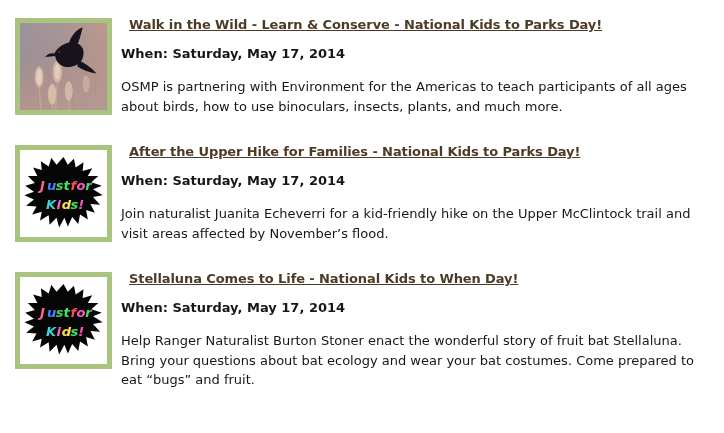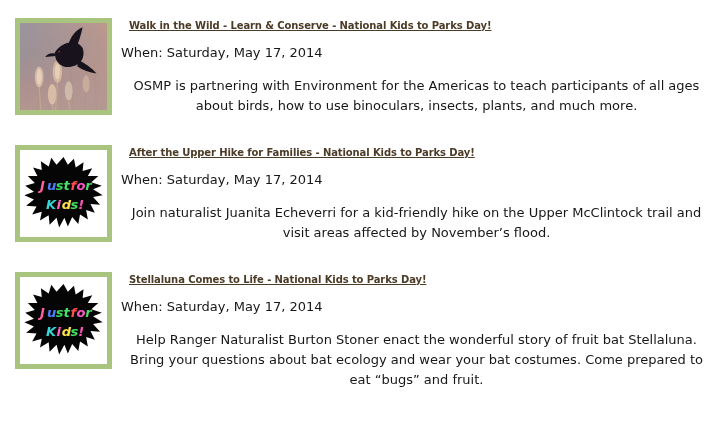--- a/index.html
+++ b/index.html
@@ -40,42 +40,41 @@
     padding: 0;
   }
   .event-thumb svg { display: block; width: 100%; height: 100%; }
 
   .event-body {
     padding-left: 0;
   }
 
   .event-title {
     display: inline-block;
-    font-size: 10px;
+    font-size: 13px;
     font-weight: bold;
     color: #4c3b26;
     letter-spacing: -0.1px;
     line-height: 1.2;
     margin: 0 0 13px 0;
     cursor: pointer;
   }
   .event-when {
     font-size: 13px;
-    font-weight: normal;
+    font-weight: bold;
     color: #171717;
     margin: 0 0 15px 0;
     line-height: 1.25;
   }
   .event-desc {
     font-size: 13px;
     font-weight: normal;
     color: #171717;
     line-height: 1.52;
     margin: 0;
-    text-align: center;
   }
 
   .clearfix::after { content: ""; display: table; clear: both; }
 
   
   .indent { margin-left: 8px; }
 </style>
 </head>
 <body>
 
@@ -199,19 +198,19 @@
             <text x="30" y="68" fill="#37d6d6">K</text>
             <text x="42" y="68" fill="#ff62c0">i</text>
             <text x="48" y="68" fill="#ffe14d">d</text>
             <text x="58" y="68" fill="#43dd63">s</text>
             <text x="67" y="68" fill="#ff57b8">!</text>
           </g>
         </svg>
       </span>
     </div>
     <div class="event-body">
-      <a class="event-title indent" href="#">Stellaluna Comes to Life - National Kids to Parks Day!</a>
+      <a class="event-title indent" href="#">Stellaluna Comes to Life - National Kids to When Day!</a>
       <div class="event-when indent">When: Saturday, May 17, 2014</div>
       <div class="event-desc indent">Help Ranger Naturalist Burton Stoner enact the wonderful story of fruit bat Stellaluna. Bring your questions about bat ecology and wear your bat costumes. Come prepared to eat “bugs” and fruit.</div>
     </div>
   </div>
 
 </div>
 
 </body></html>

